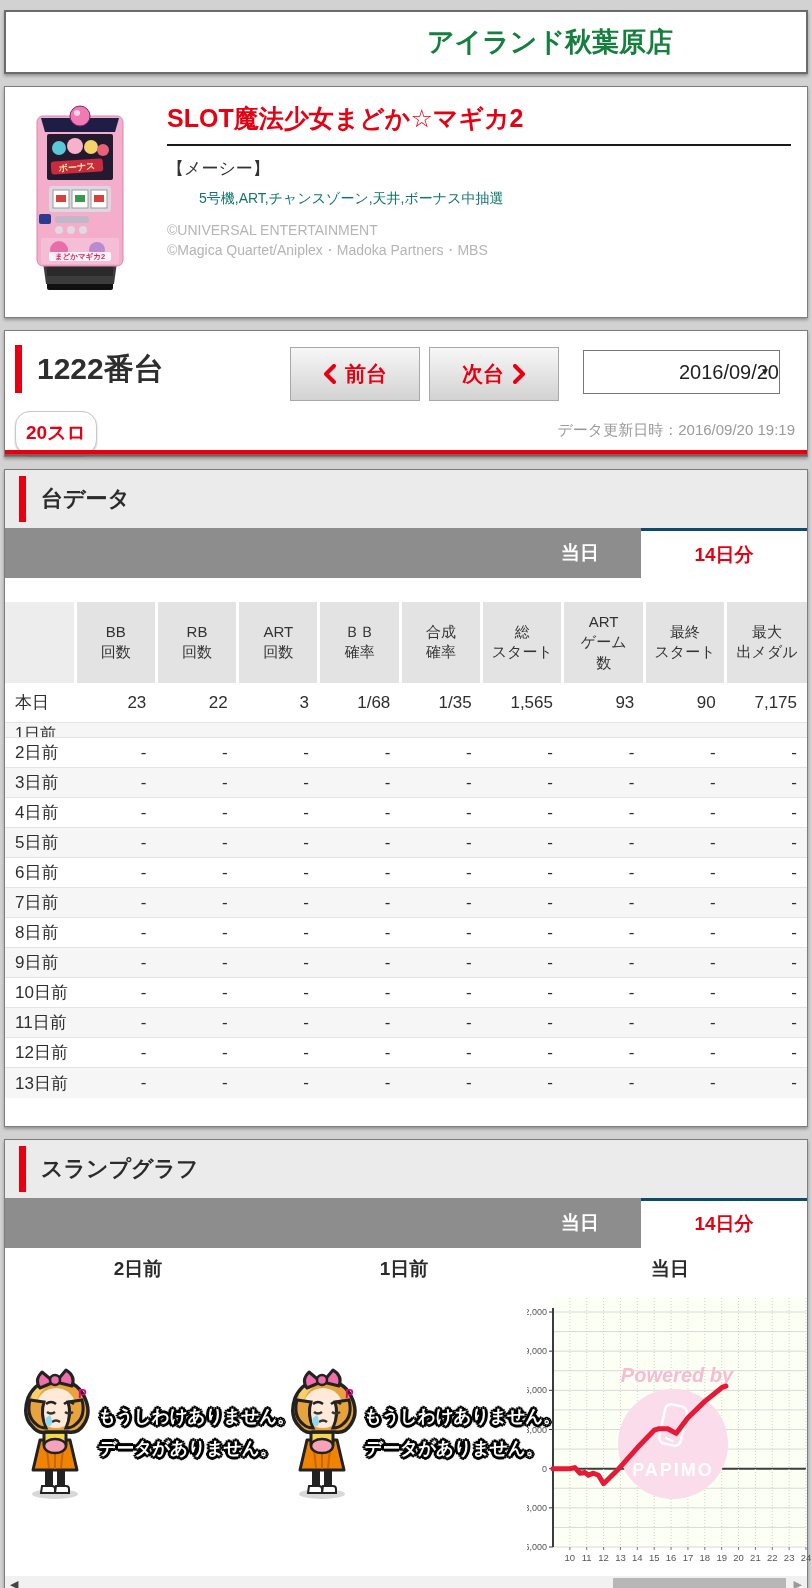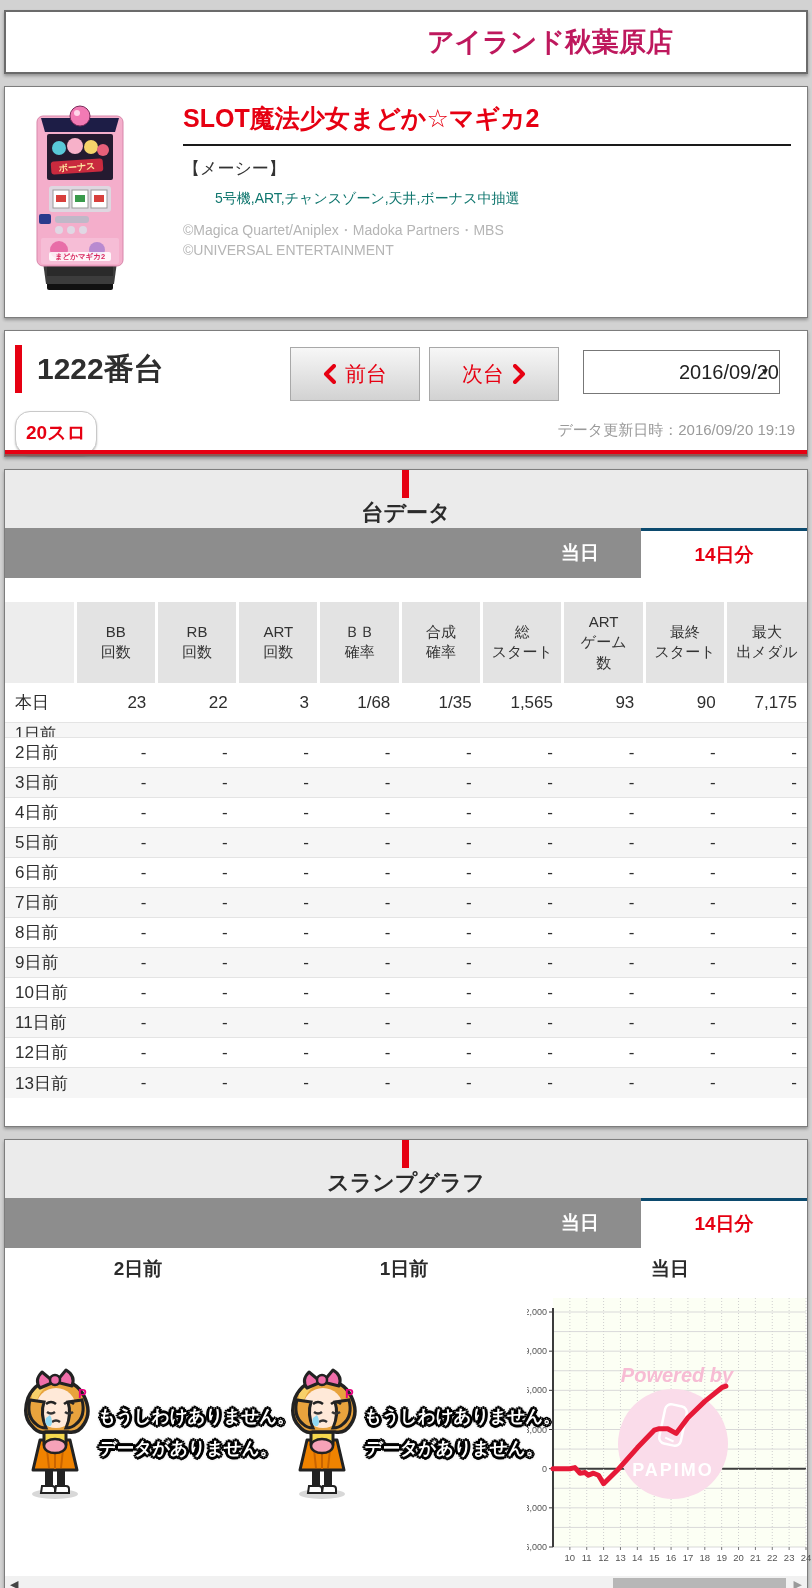--- a/index.html
+++ b/index.html
@@ -15,28 +15,28 @@
   .panel {
     background: #fff;
     border: 1px solid #7d7d7d;
     margin: 0 4px 12px 4px;
     box-shadow: 0 2px 3px rgba(0,0,0,.3);
     position: relative;
   }
   
   .store-header { margin-top: 10px; height: 64px; border-width: 2px; border-color:#6b6b6b; }
   .store-header h1 {
-    font-size: 27px; font-weight: bold; color: #be185d;
+    font-size: 27px; font-weight: bold; color: #15803d;
     line-height: 60px; text-align: center; padding-left: 288px;
     white-space: nowrap;
   }
   
   .machine-panel { height: 232px; display: flex; padding: 15px 14px 0 20px; }
   .machine-img { width: 110px; height: 192px; flex: 0 0 110px; }
-  .machine-body { flex: 1; margin-left: 48px; }
+  .machine-body { flex: 1; margin-left: 32px; }
   .machine-title {
     color: #e60012; font-size: 25px; font-weight: bold;
     padding-bottom: 9px; border-bottom: 2px solid #1a1a1a; margin-right: 2px;
     white-space: nowrap;
   }
   .machine-maker { font-size: 17px; color: #333; margin-top: 11px; }
   .machine-features { font-size: 14px; color: #0f766e; margin-top: 10px; padding-left: 32px; }
   .machine-copy { font-size: 14px; color: #b5b5b5; margin-top: 12px; line-height: 1.45; }
   
   .unit-panel { height: 127px; }
@@ -46,21 +46,21 @@
     border-left: 7px solid #e60012; padding-left: 15px;
     font-size: 30px; font-weight: bold; color: #2e2e2e; line-height: 48px;
     white-space: nowrap;
     margin-left: 8px;
   }
   .nav-btn {
     position: absolute; top: 16px; width: 130px; height: 54px;
     background: linear-gradient(#f7f7f7, #d2d2d2);
     border: 1px solid #a8a8a8;
     display: flex; align-items: center; justify-content: center; gap: 9px;
-    font-size: 21px; font-weight: normal; color: #e60012; cursor: pointer;
+    font-size: 21px; font-weight: bold; color: #e60012; cursor: pointer;
   }
   .btn-prev { left: 285px; }
   .btn-next { left: 424px; }
   .chev { width: 13px; height: 20px; }
   .date-select {
     position: absolute; left: 578px; top: 19px; width: 197px; height: 44px;
     background: #fff; border: 1px solid #777;
     font-size: 20px; color: #222; line-height: 42px; text-align: right;
     cursor: pointer;
   }
@@ -72,21 +72,21 @@
     color: #e60012; font-size: 19px; font-weight: bold;
     text-align: center; line-height: 42px; padding: 0 10px;
   }
   .updated {
     position: absolute; right: 12px; top: 90px;
     color: #9a9a9a; font-size: 15px;
   }
   .unit-rule { position: absolute; bottom: 0; left: 0; right: 0; height: 6px;
     background: #e60012; border-bottom: 2px solid #8a5a55; }
   
-  .sec-h { background: #ebebeb; display: flex; align-items: center; height: 58px; flex-direction: column; }
+  .sec-h { background: #ebebeb; display: flex; align-items: center; height: 58px; }
   .sec-bar { width: 7px; height: 46px; background: #e60012; margin: 0 15px 0 14px; }
   .sec-title { font-size: 22px; font-weight: bold; color: #2b2b2b; }
   .tabbar { background: #8d8d8d; height: 50px; display: flex; justify-content: flex-end; }
   .tab-inactive {
     color: #fff; font-size: 19px; font-weight: bold;
     display: flex; align-items: center; margin-right: 42px; cursor: pointer;
   }
   .tab-active {
     width: 166px; background: #fff; border-top: 3px solid #0c4a6e;
     color: #e60012; font-size: 19px; font-weight: bold;
@@ -172,22 +172,22 @@
     <circle cx="34" cy="148" r="9" fill="#e86ea8"></circle>
     <circle cx="72" cy="148" r="8" fill="#b88ad0"></circle>
     <rect x="24" y="150" width="62" height="9" rx="2" fill="#fff" opacity=".85"></rect>
     <text x="55" y="157" font-size="7.5" fill="#d8245c" text-anchor="middle" font-weight="bold">まどかマギカ2</text>
   </svg>
   <div class="machine-body">
     <div class="machine-title">SLOT魔法少女まどか☆マギカ2</div>
     <div class="machine-maker">【メーシー】</div>
     <div class="machine-features">5号機,ART,チャンスゾーン,天井,ボーナス中抽選</div>
     <div class="machine-copy">
+      <div>©UNIVERSAL ENTERTAINMENT</div>
       <div>©Magica Quartet/Aniplex・Madoka Partners・MBS</div>
-      <div>©UNIVERSAL ENTERTAINMENT</div>
     </div>
   </div>
 </div>
 
 <div class="panel unit-panel">
   <div class="unit-head">
     <div class="unit-no">1222番台</div>
     <div class="nav-btn btn-prev">
       <svg class="chev" viewBox="0 0 13 20">
           <polyline points="11,2 3,10 11,18" fill="none" stroke="#e60012" stroke-width="4" stroke-linecap="round" stroke-linejoin="round"></polyline>

